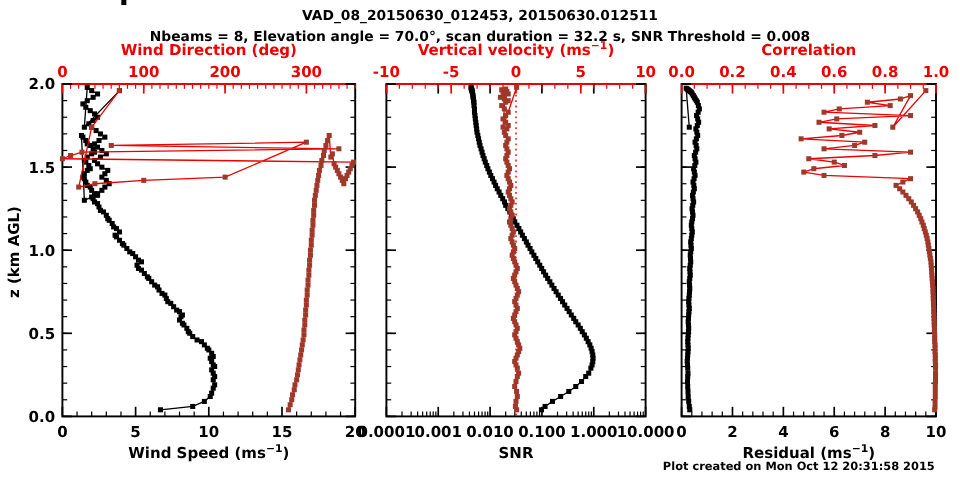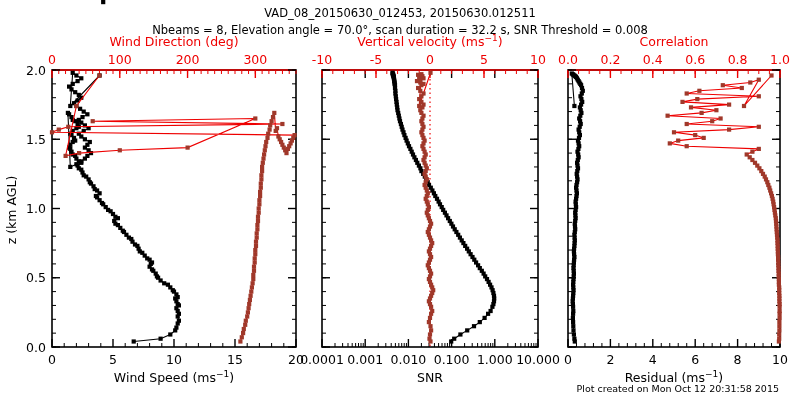--- a/index.html
+++ b/index.html
@@ -1,18 +1,18 @@
 <!DOCTYPE html>
 <html><head>
 <meta charset="utf-8">
 <style>
   html,body{margin:0;padding:0;background:#ffffff;}
   body{width:800px;height:400px;position:relative;overflow:hidden;
        font-family:"DejaVu Sans","Liberation Sans",sans-serif;}
-  .root{position:absolute;left:0;top:0;width:800px;height:400px;}
+  .root{position:absolute;left:0;top:0;width:800px;height:400px;font-weight:bold;}
   svg.plot{position:absolute;left:0;top:0;width:800px;height:400px;}
   text{font-family:"DejaVu Sans","Liberation Sans",sans-serif;}
   .ttl{font-size:11.5px;fill:#000;}
   .axlab-blk{font-size:12.5px;fill:#000;}
   .axlab-red{font-size:12.5px;fill:#ee0000;}
   .tick-blk{font-size:12.5px;fill:#000;}
   .tick-red{font-size:12.5px;fill:#ee0000;}
   .foot{font-size:9.5px;fill:#000;}
 </style>
 </head>

